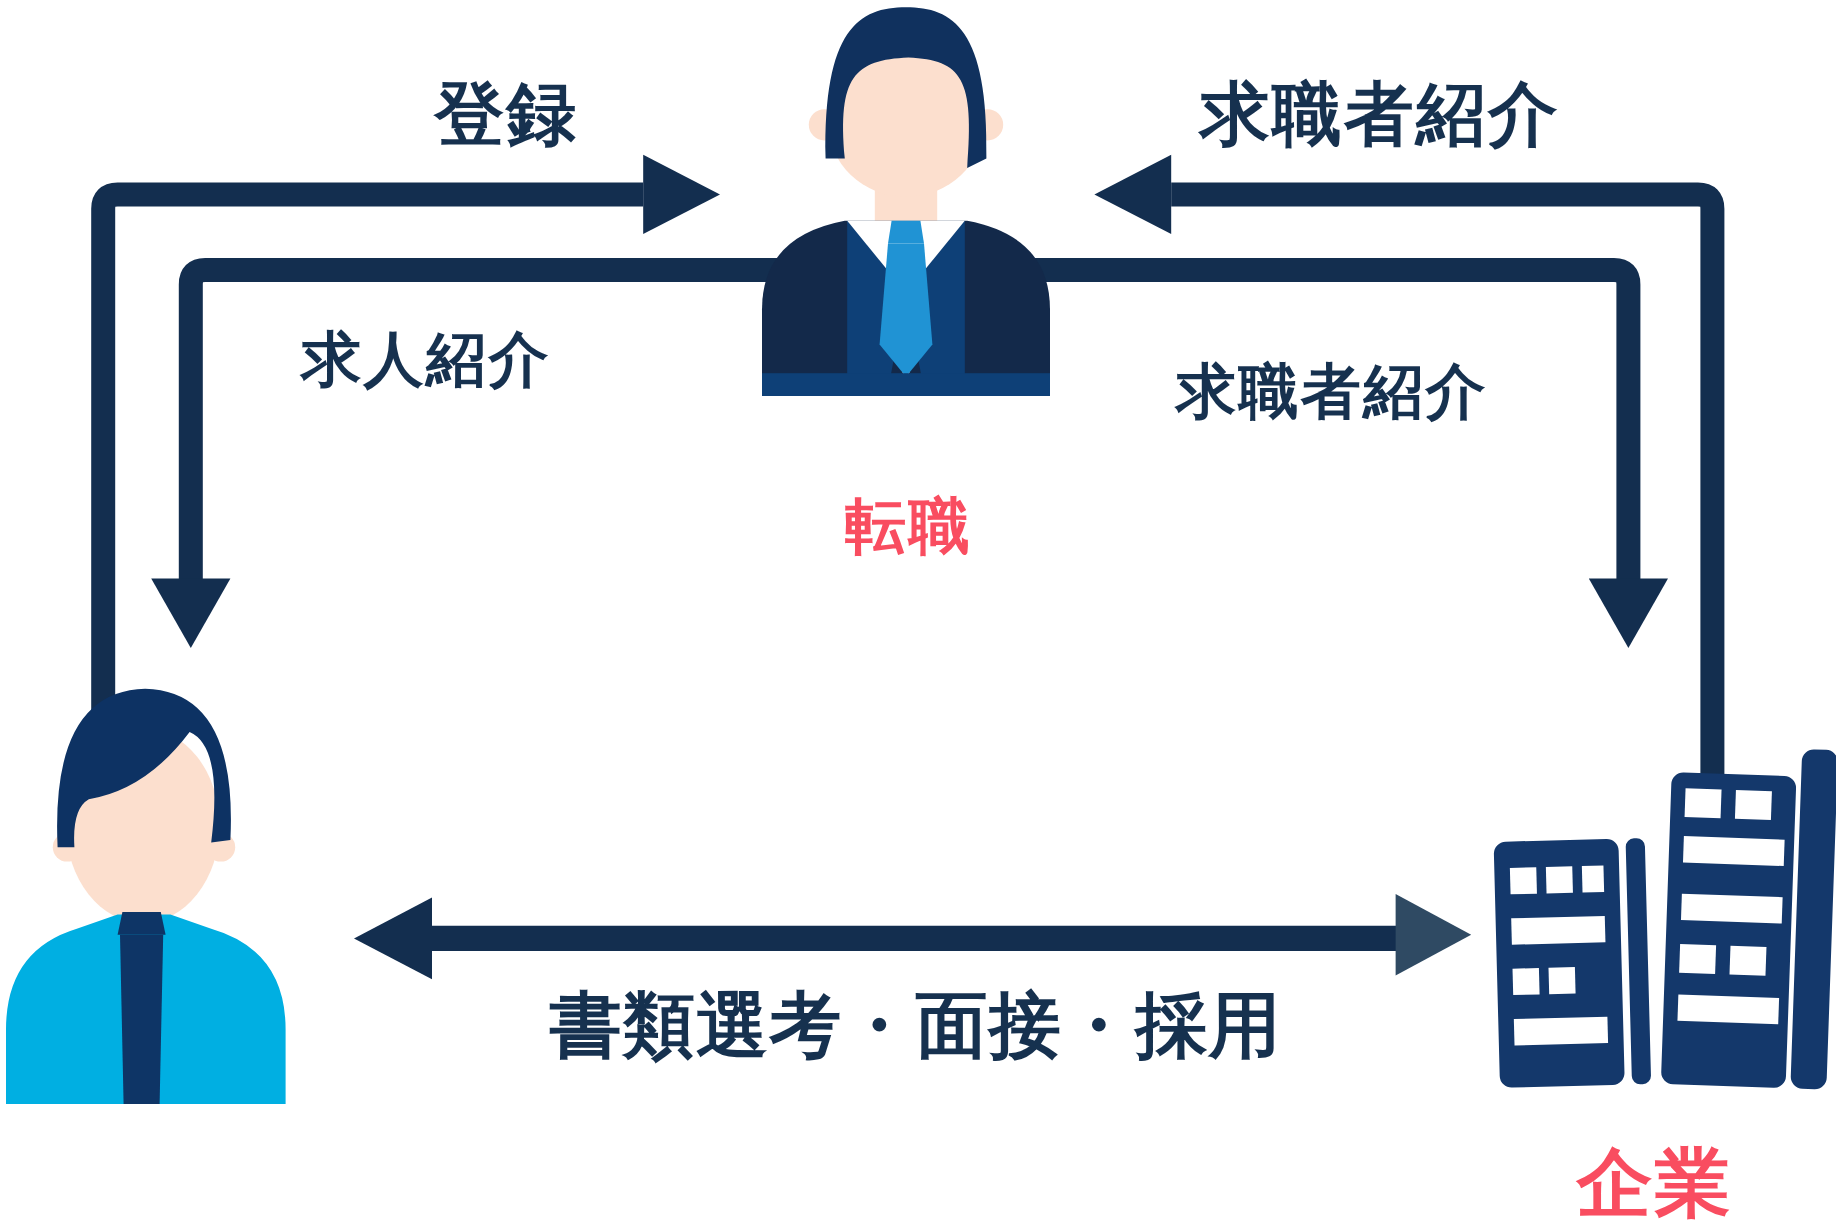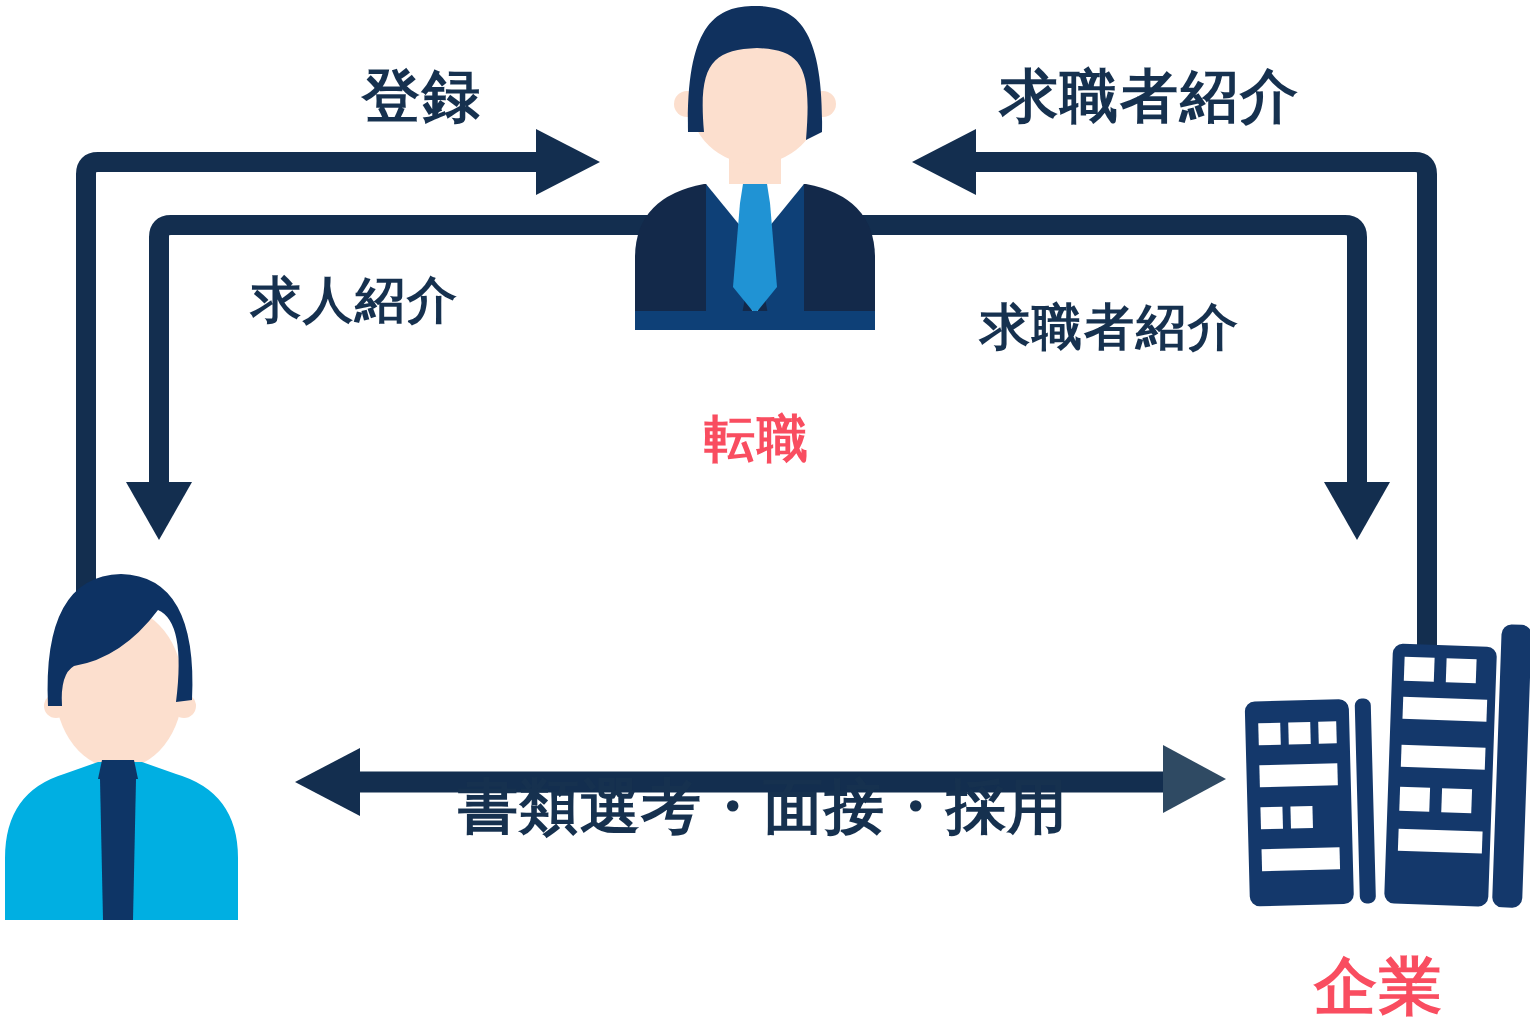--- a/index.html
+++ b/index.html
@@ -128,18 +128,18 @@
   <div class="label navy-t" style="left:1150px;top:96px;font-size:58px;">求職者紹介</div>
 
   <div class="label navy-t" style="left:355px;top:300px;font-size:50px;">求人紹介</div>
 
   <div class="label navy-t" style="left:1110px;top:311px;font-size:50px;margin-top:16px;">求職者紹介</div>
 
   <div class="label red-t" style="left:757px;top:438px;font-size:51px;text-align:center;line-height:75px;">
     <span style="display:block;">転職</span>
   </div>
 
-  <div class="label navy-t" style="left:763px;top:807px;font-size:60px;letter-spacing:1px;">書類選考・面接・採用</div>
+  <div class="label navy-t" style="left:763px;top:855px;font-size:60px;letter-spacing:1px;">書類選考・面接・採用</div>
 
 
   <div class="label red-t" style="left:1379px;top:987px;font-size:63px;">企業</div>
 
 </div>
 
 </body></html>

